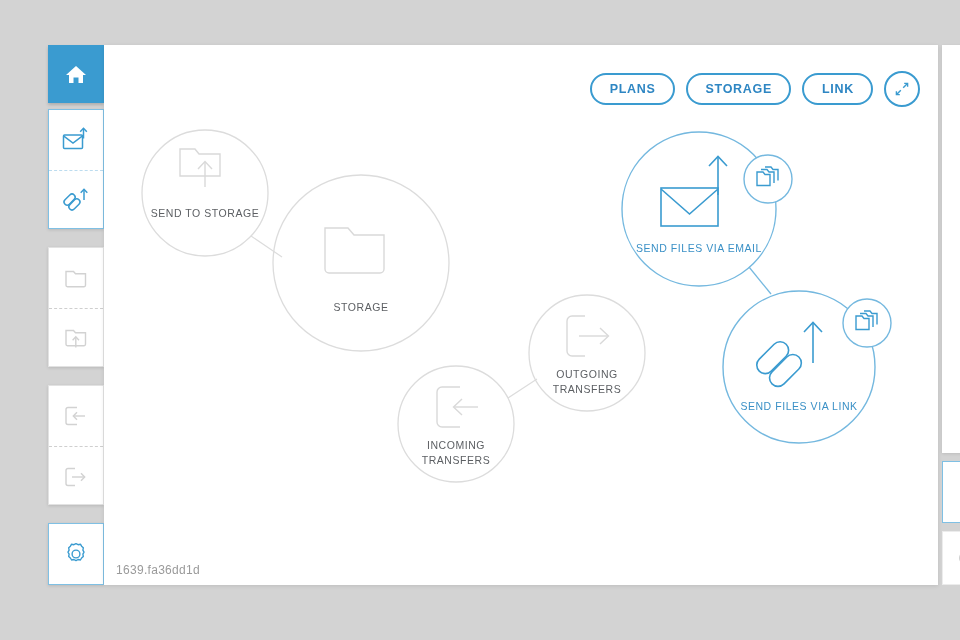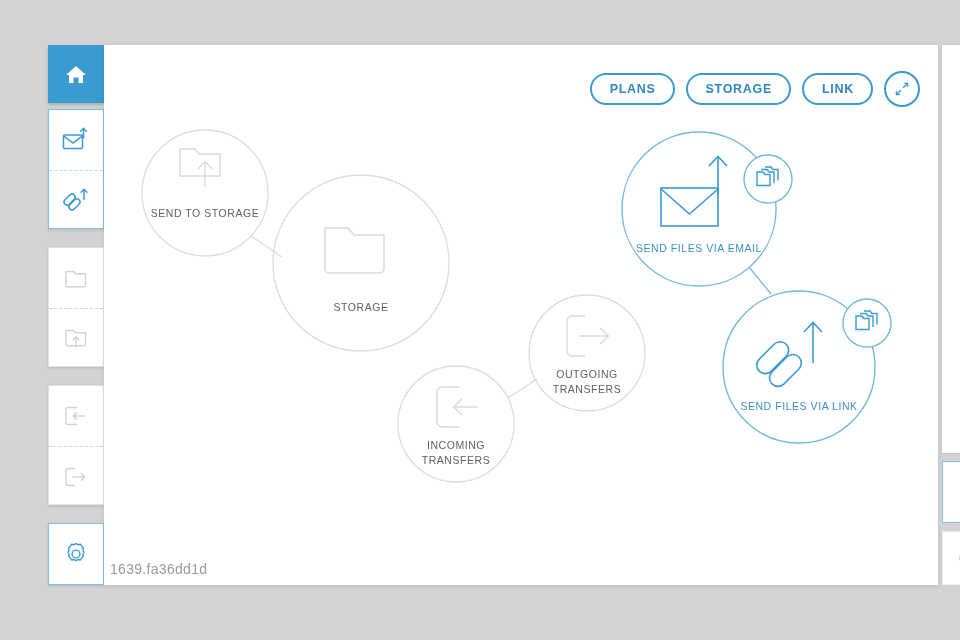--- a/index.html
+++ b/index.html
@@ -70,22 +70,22 @@
   }
 
   .graph { position: absolute; left: 0; top: 0; width: 834px; height: 540px; }
   .node-label {
     fill: #5c5f63; font-family: "Liberation Sans", sans-serif;
     font-size: 10.5px; letter-spacing: .55px; text-anchor: middle;
   }
   .node-label.blue { fill: #3a90c6; }
 
   .build {
-    position: absolute; left: 6px; bottom: 8px;
-    color: #9a9a9a; font-size: 14px; letter-spacing: .3px;
+    position: absolute; left: 12px; bottom: 8px;
+    color: #9a9a9a; font-size: 12px; letter-spacing: .3px;
   }
 
   
   .rpanel {
     position: absolute; left: 902px; top: 45px;
     width: 50px; height: 540px;
   }
   .rpanel-top {
     position: absolute; top: 0; left: 0; width: 50px; height: 408px;
     background: #fff; box-shadow: 0 1px 3px rgba(0,0,0,.10);

